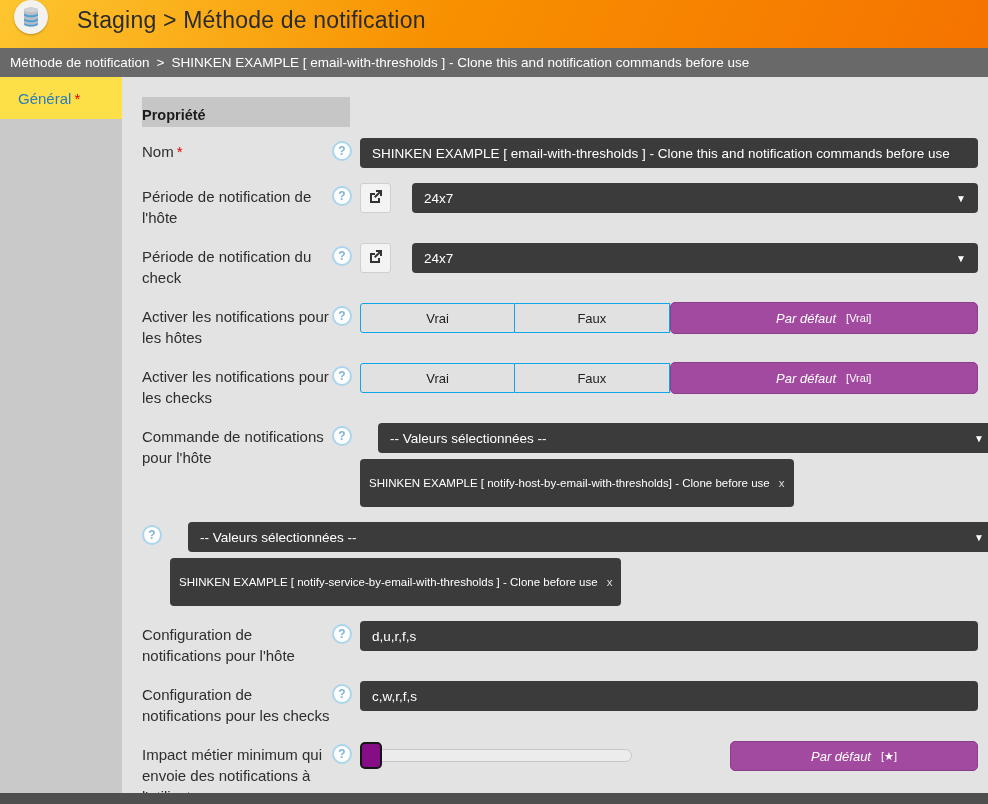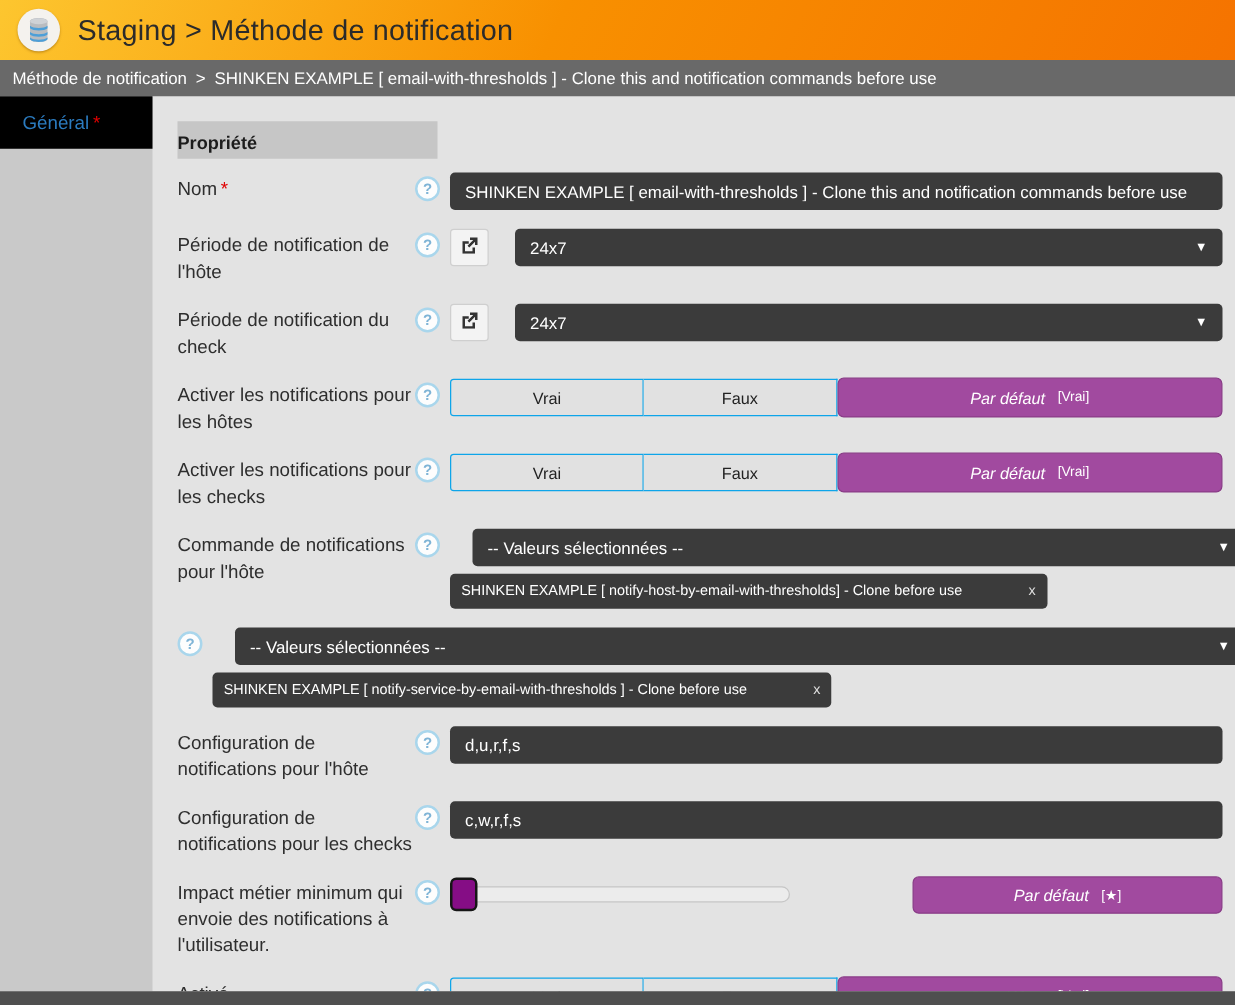--- a/index.html
+++ b/index.html
@@ -3,36 +3,36 @@
 <meta charset="utf-8">
 <style>
   * { margin:0; padding:0; box-sizing:border-box; }
   html,body { width:988px; height:804px; overflow:hidden;
     font-family:"Liberation Sans","DejaVu Sans",sans-serif; }
   .app { width:988px; height:804px; display:flex; flex-direction:column; background:#e3e3e3; }
 
   
   .titlebar { height:48px; flex:0 0 48px;
     background:linear-gradient(115deg,#fdc62f 0%,#f89000 45%,#f57300 100%);
-    display:flex; align-items:center; padding:4px 14px; }
+    display:flex; align-items:flex-end; padding:14px 14px;gap:15px; }
   .db-badge { width:34px; height:34px; border-radius:50%; background:#f4f2ee;
     display:flex; align-items:center; justify-content:center; margin-right:14px;
     box-shadow:0 1px 2px rgba(120,70,0,.45); }
   .title { font-size:23px; color:#2b2b2b; letter-spacing:.2px; }
 
   
   .crumbbar { height:29px; flex:0 0 29px; background:#696969; color:#fff;
     display:flex; align-items:center; padding:4px 10px; font-size:13.5px; }
   .crumbbar .sep { margin:0 7px; }
   .crumbbar a { color:#fff; text-decoration:none; }
 
   
   .bodywrap { flex:1; display:flex; min-height:0; }
   .sidebar { width:122px; flex:0 0 122px; background:#c9c9c9; }
-  .side-tab { background:#000000; padding:13px 8px 12px 18px; font-size:15px;
+  .side-tab { background:#fde047; padding:13px 8px 12px 18px; font-size:15px;
     color:#2b7bbf; cursor:pointer; }
   .req { color:#e00000; margin-left:3px; }
 
   .main { flex:1; padding:20px 10px 0 20px; overflow:hidden; }
 
   
   .thead { display:flex; margin-bottom:11px; }
   .th { background:#c6c6c6; color:#1c1c1c; font-weight:bold; font-size:14.5px;
     text-align:left; padding:10px 0 4px; }
   .th-prop { width:208px; margin-right:2px; }
@@ -64,22 +64,22 @@
   .tri .opt { flex:1; height:30px; background:#e1e1e1; border:1px solid #0ea5e9;
     display:flex; align-items:center; justify-content:center; font-size:13px;
     color:#222; cursor:pointer; }
   .tri .opt + .opt { border-left:none; }
   .tri .opt:first-child { border-radius:3px 0 0 3px; }
   .tri .opt.default { flex:2; background:#a14a9f; border:1px solid #8a3d88;
     border-radius:5px; color:#fff; font-style:italic; height:32px; margin-top:-1px; }
   .defval { font-style:normal; font-size:11px; margin-left:10px; }
 
   .ms-tag { display:inline-flex; align-items:center; background:#3b3b3b; color:#fff;
-    border-radius:4px; padding:8px 9px; font-size:11.5px; margin-top:6px;
-    max-width:100%;gap:44px; }
+    border-radius:4px; padding:18px 9px; font-size:11.5px; margin-top:6px;
+    max-width:100%; }
   .ms-tag .x { margin-left:9px; cursor:pointer; color:#ddd; }
 
   .slider-row { display:flex; align-items:flex-start; width:100%; }
   .slider-wrap { width:272px; position:relative; }
   .track { height:13px; margin-top:8px; background:#ececec; border:1px solid #c6c6c6;
     border-radius:7px; }
   .handle { position:absolute; left:0; top:1px; width:22px; height:27px;
     background:#850d85; border:2px solid #161616; border-radius:5px; cursor:grab; }
   .pd-btn { margin-left:auto; width:248px; height:30px; background:#a14a9f;
     border:1px solid #8a3d88; border-radius:5px; color:#fff; display:flex;

